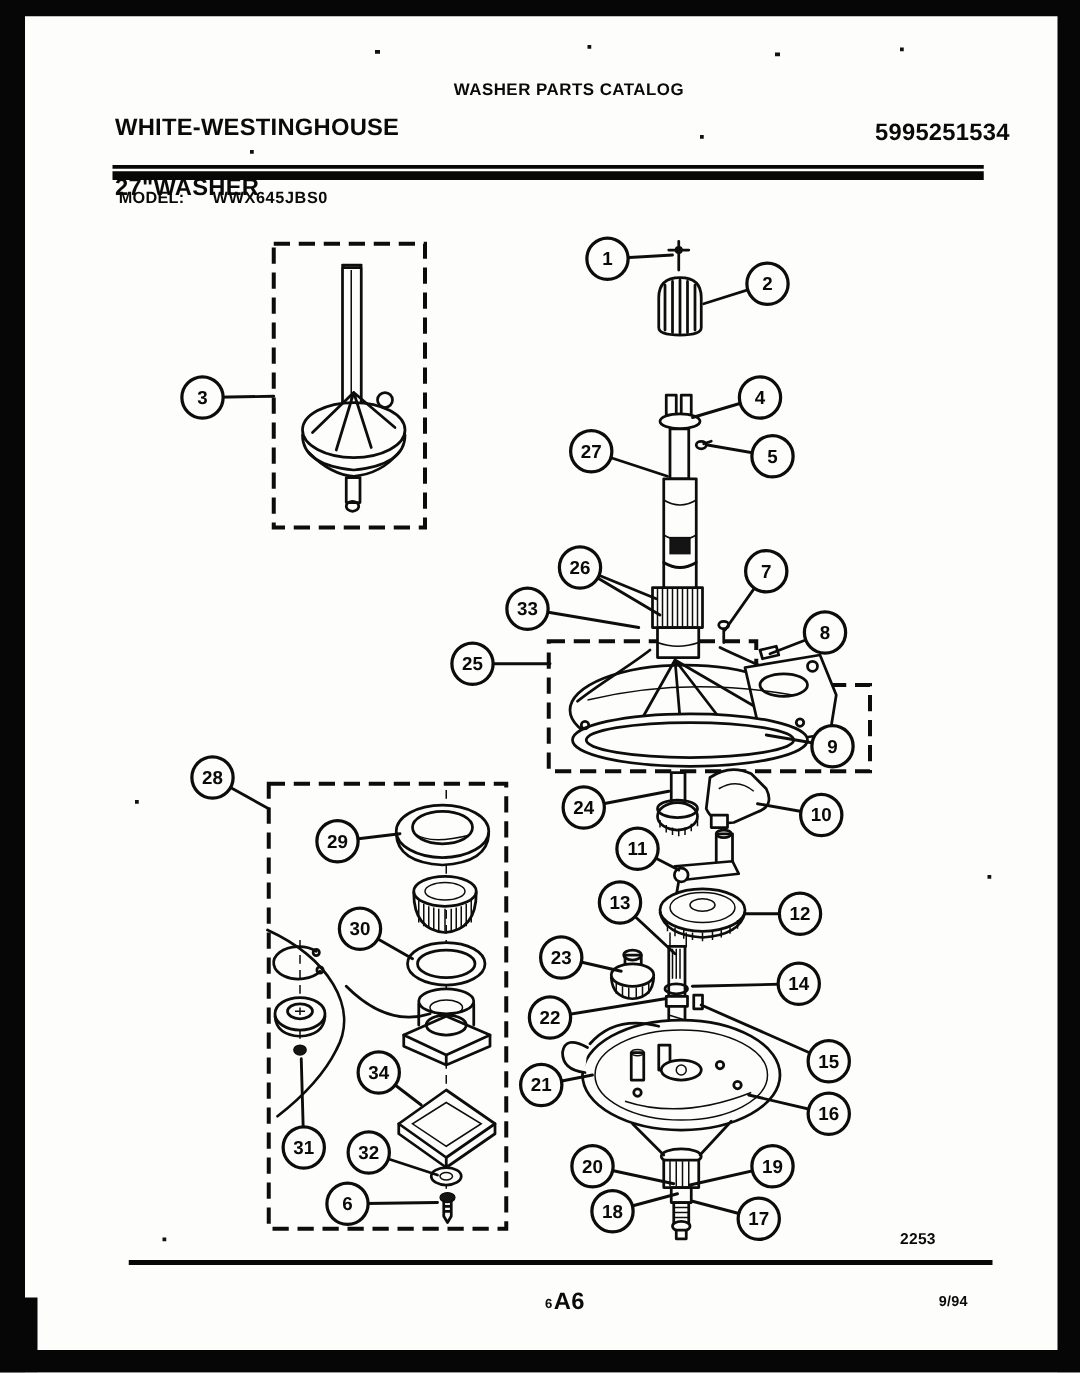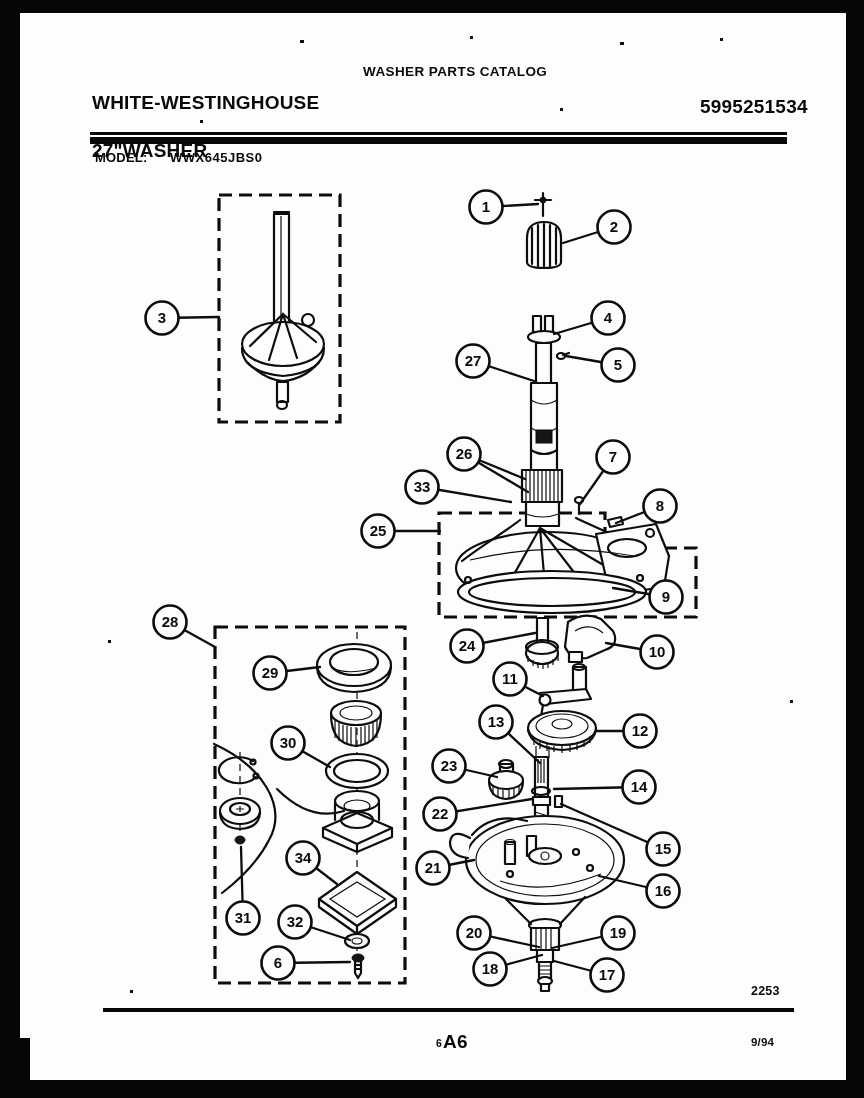--- a/index.html
+++ b/index.html
@@ -13,21 +13,21 @@
   .bar-left{left:0;top:0;width:20px;height:1098px;}
   .bar-right{left:846px;top:0;width:18px;height:1098px;}
   .bar-bottom{left:0;top:1080px;width:864px;height:18px;}
   .bar-corner{left:0;top:1038px;width:30px;height:60px;}
   .txt{position:absolute;font-weight:700;white-space:pre;letter-spacing:.2px;}
   .brand{left:92px;top:63px;font-size:19px;line-height:16px;}
   .title{left:363px;top:64px;font-size:13.5px;letter-spacing:.4px;}
   .catno{left:700px;top:64px;font-size:19px;margin-top:32px;}
   .model-label{left:95px;top:150px;font-size:13px;text-align:right;}
   .model-value{left:170px;top:150px;font-size:13px;letter-spacing:.5px;}
-  .fig-num{left:720px;top:984px;font-size:12.5px;margin-left:31px;}
+  .fig-num{left:720px;top:984px;font-size:12.5px;}
   .foot-small{left:436px;top:1037px;font-size:10.5px;}
   .foot-code{left:443px;top:1031px;font-size:19px;}
   .foot-date{left:751px;top:1036px;font-size:11.5px;}
   .rule{position:absolute;background:#070707;}
   .rule-a{left:90px;top:132px;width:697px;height:2.5px;}
   .rule-b{left:90px;top:137px;width:697px;height:7px;}
   .rule-foot{left:103px;top:1008px;width:691px;height:4px;}
   svg.art{position:absolute;left:0;top:0;}
   svg .ln{stroke:#0d0d0d;fill:none;stroke-width:2.2;stroke-linecap:round;stroke-linejoin:round;}
   svg .thin{stroke:#0d0d0d;fill:none;stroke-width:1.2;}

